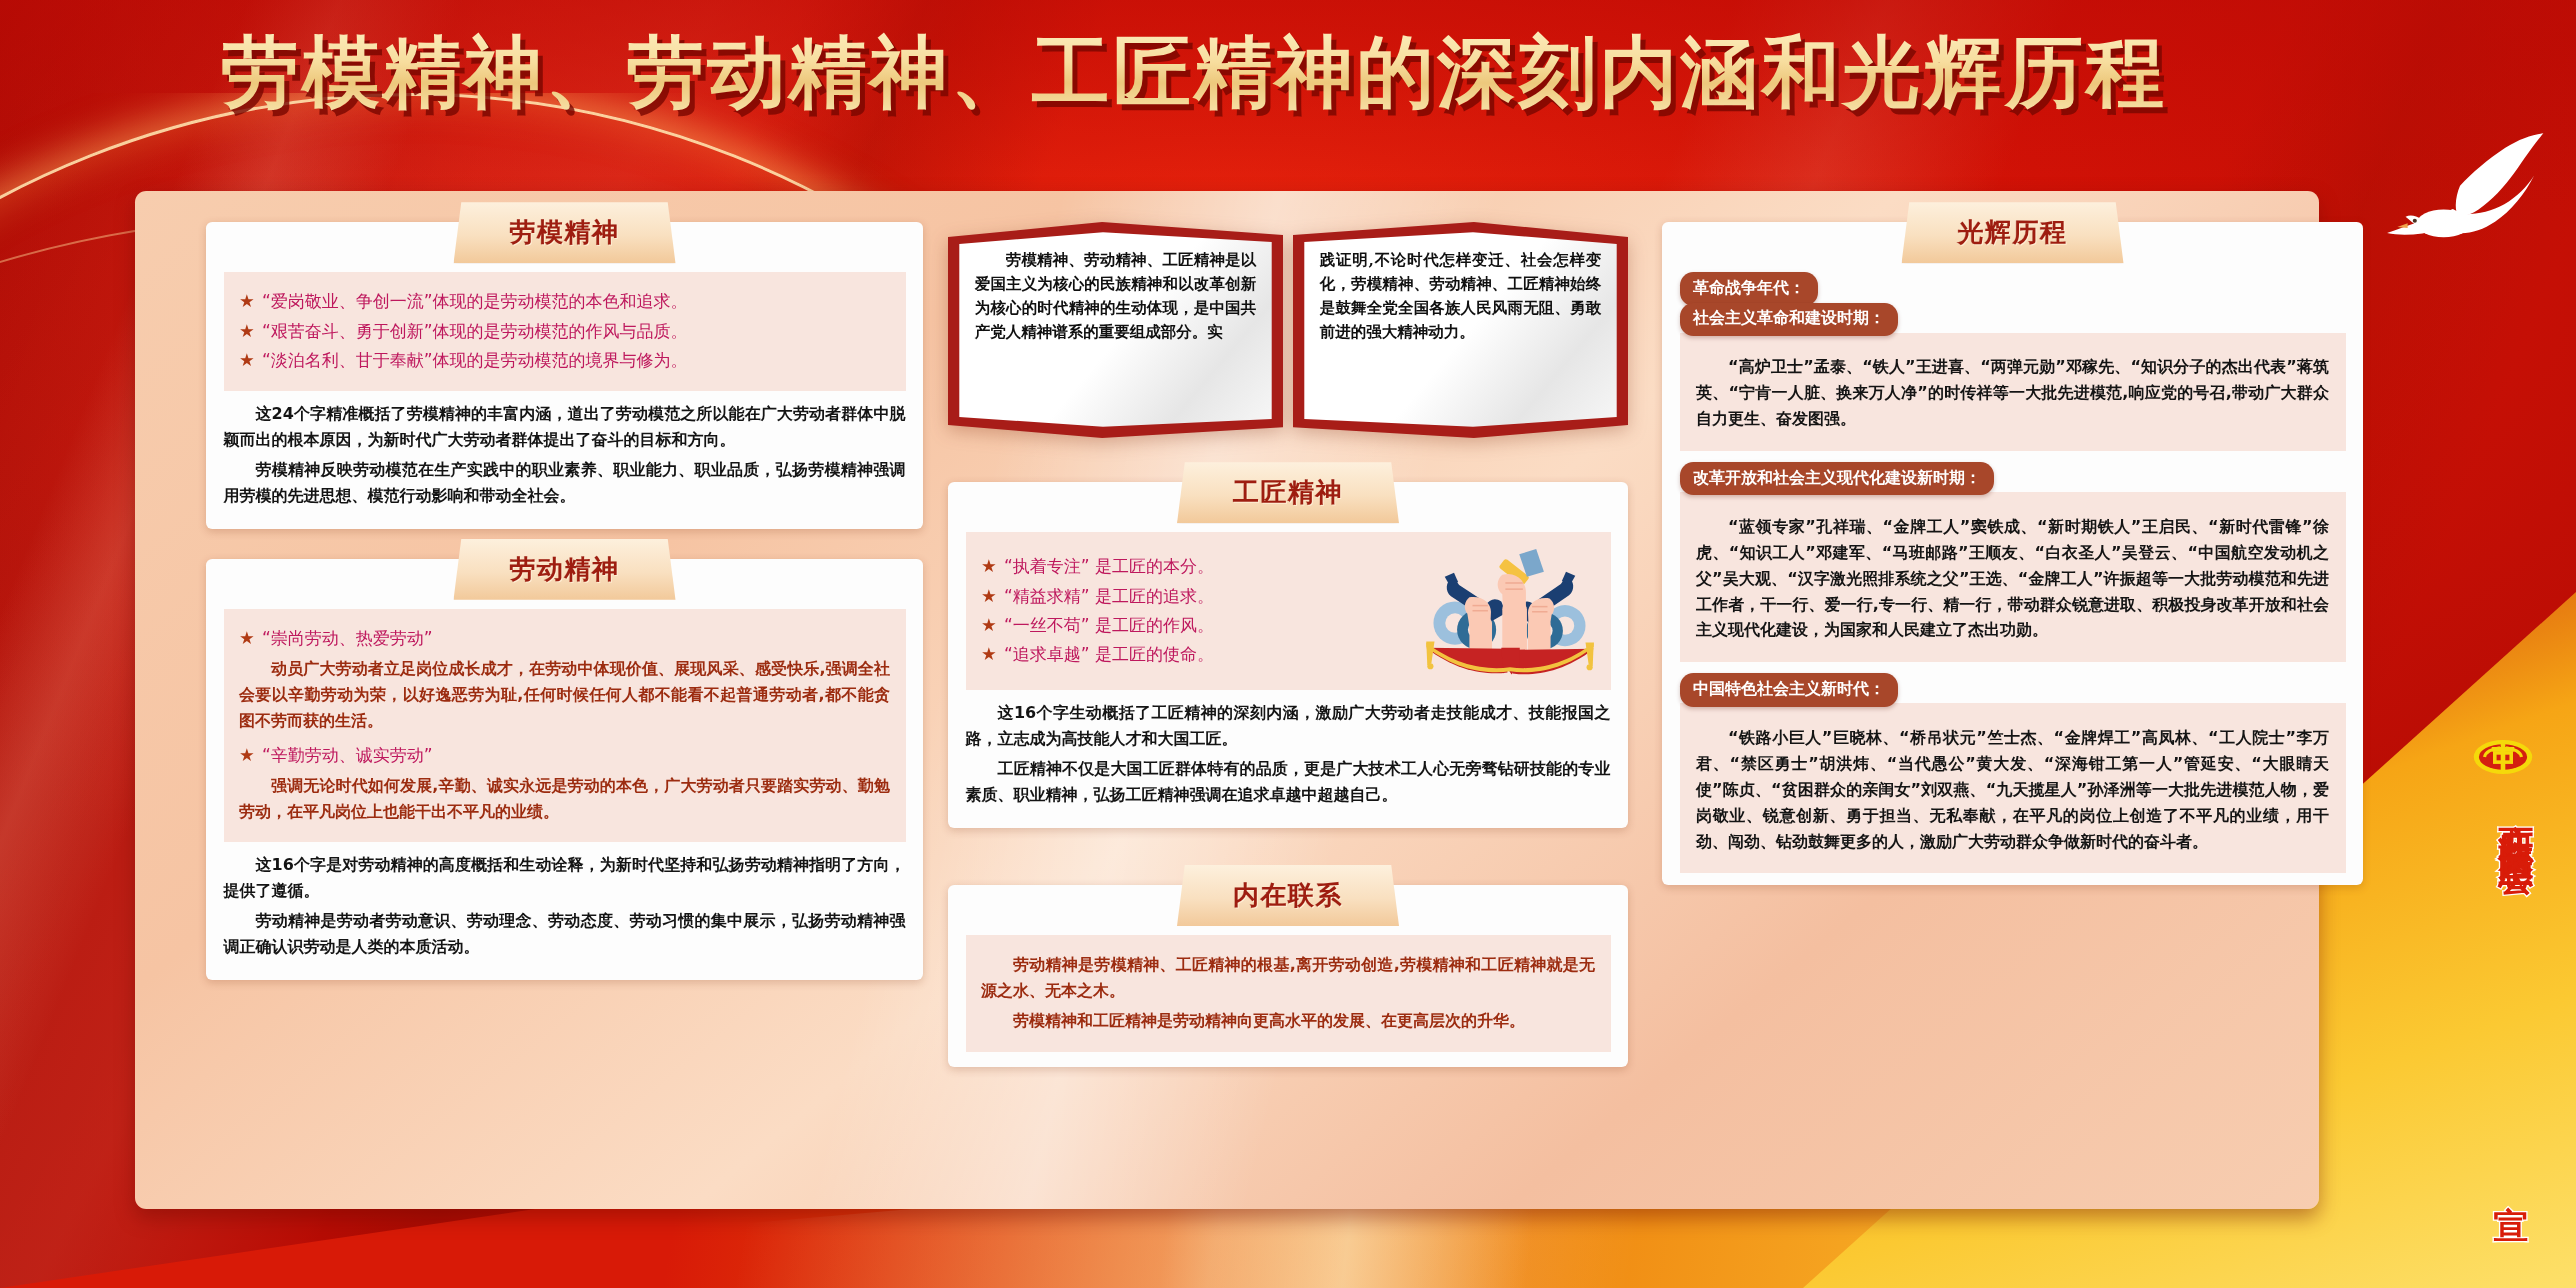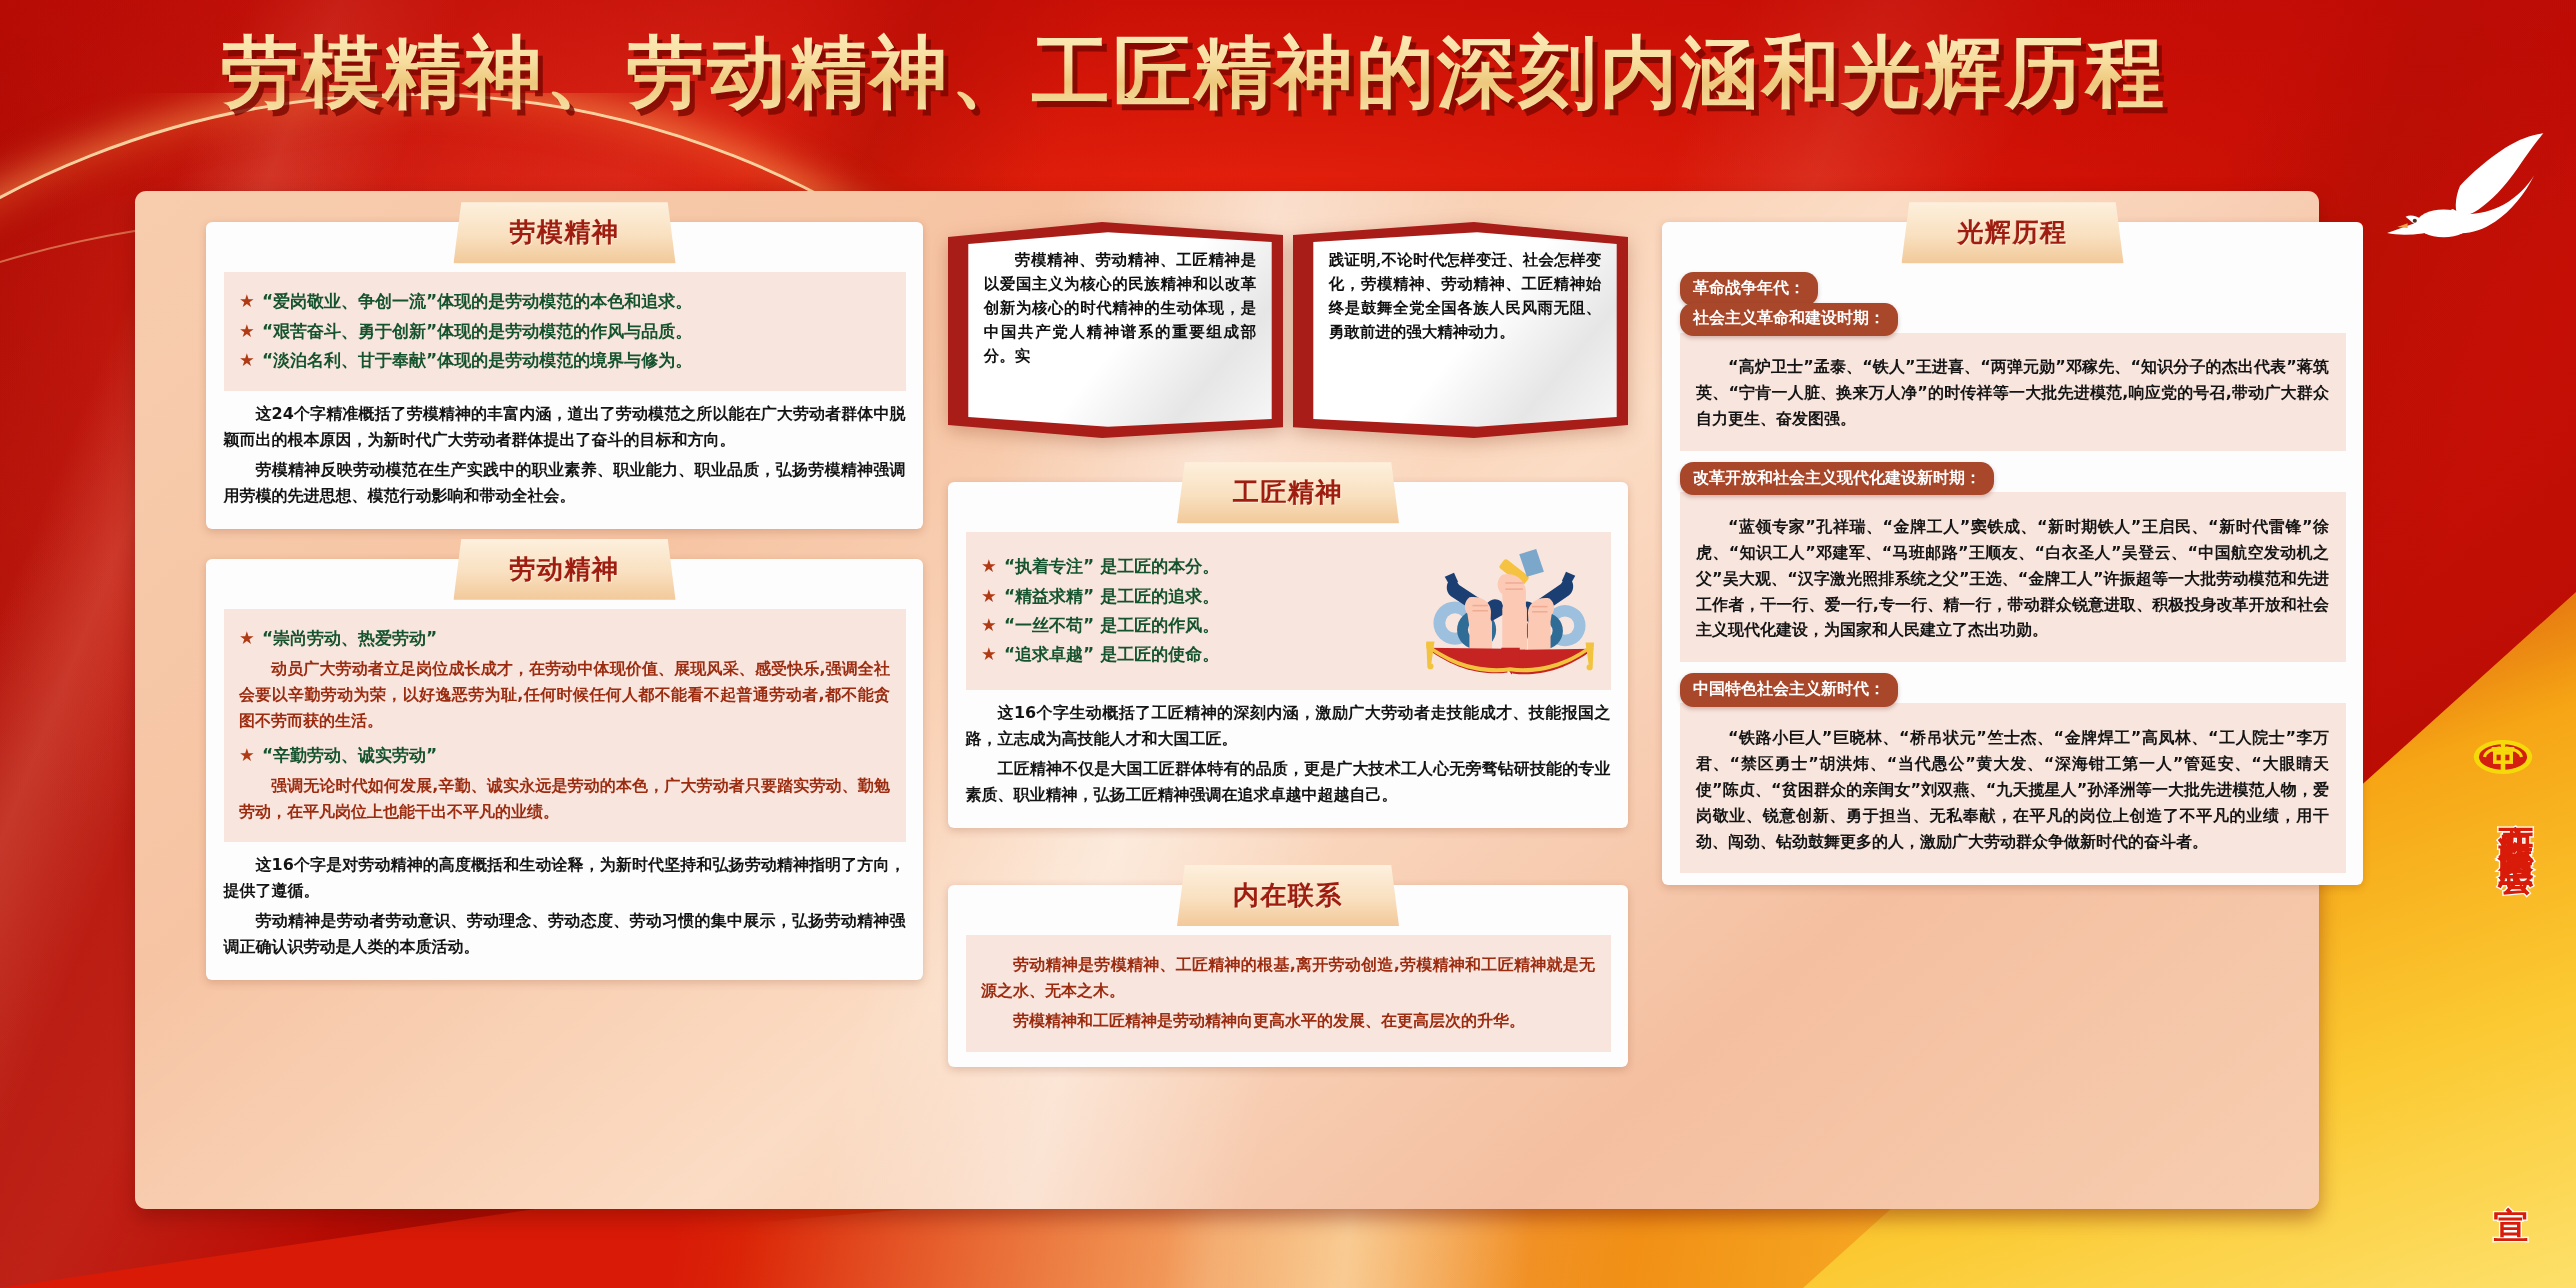--- a/index.html
+++ b/index.html
@@ -128,21 +128,21 @@
   .card-body { padding-top:39px; }
 
   .highlight {
     background:#f8e5de;
     padding:13.4px 15.5px 13.4px 15.5px;
     margin-bottom:10.3px;
   }
   .hl-line { display:flex; align-items:baseline; margin:3.6px 0; }
   .star { color:#b03a14; font-size:17.5px; margin-right:7.2px; line-height:1; }
   .hl-red {
-    color:#14532d; font-weight:bold; font-size:17px; line-height:1.52;
+    color:#be185d; font-weight:normal; font-size:17px; line-height:1.52;
     font-family:"DejaVu Sans","Liberation Sans",sans-serif;
   }
   .hl-quote { display:inline-block; min-width:155px; }
   .para {
     color:#141414; font-size:16px; line-height:1.62; text-indent:2em;
     margin:4.1px 0; font-family:"DejaVu Sans","Liberation Sans",sans-serif;
     font-weight:bold; text-align:justify;
   }
   .para-red {
     color:#9c2c10; font-size:16px; line-height:1.62; text-indent:2em;
@@ -159,21 +159,20 @@
     position:absolute; top:0; width:335px; height:216px;
     background:#a81d18;
     padding:8.2px;
   }
   .book-half.l { left:0;  clip-path: polygon(0% 7%, 46% 0%, 100% 6%, 100% 95%, 46% 100%, 0% 94%); }
   .book-half.r { right:0; clip-path: polygon(0% 6%, 54% 0%, 100% 7%, 100% 94%, 54% 100%, 0% 95%); }
   .book-page {
     position:absolute; inset:10.3px 11.3px 11.3px 11.3px;
     background:linear-gradient(130deg,#ffffff 0%,#ffffff 52%,#e6e6e6 78%,#f7f7f7 100%);
     padding:15.5px 15.5px 9.3px 15.5px;
-    margin-left:9px;
   }
   .book-half.l .book-page { clip-path: polygon(0% 6%, 46% 0%, 100% 5%, 100% 96%, 46% 100%, 0% 95%); }
   .book-half.r .book-page { clip-path: polygon(0% 5%, 54% 0%, 100% 6%, 100% 95%, 54% 100%, 0% 96%); }
   .book-text {
     font-family:"DejaVu Serif","Liberation Serif",serif;
     font-weight:bold; font-size:15.5px; line-height:1.56; color:#101010;
     text-indent:2em; text-align:justify;
   }
   .book-text.r { text-indent:0; }
 

